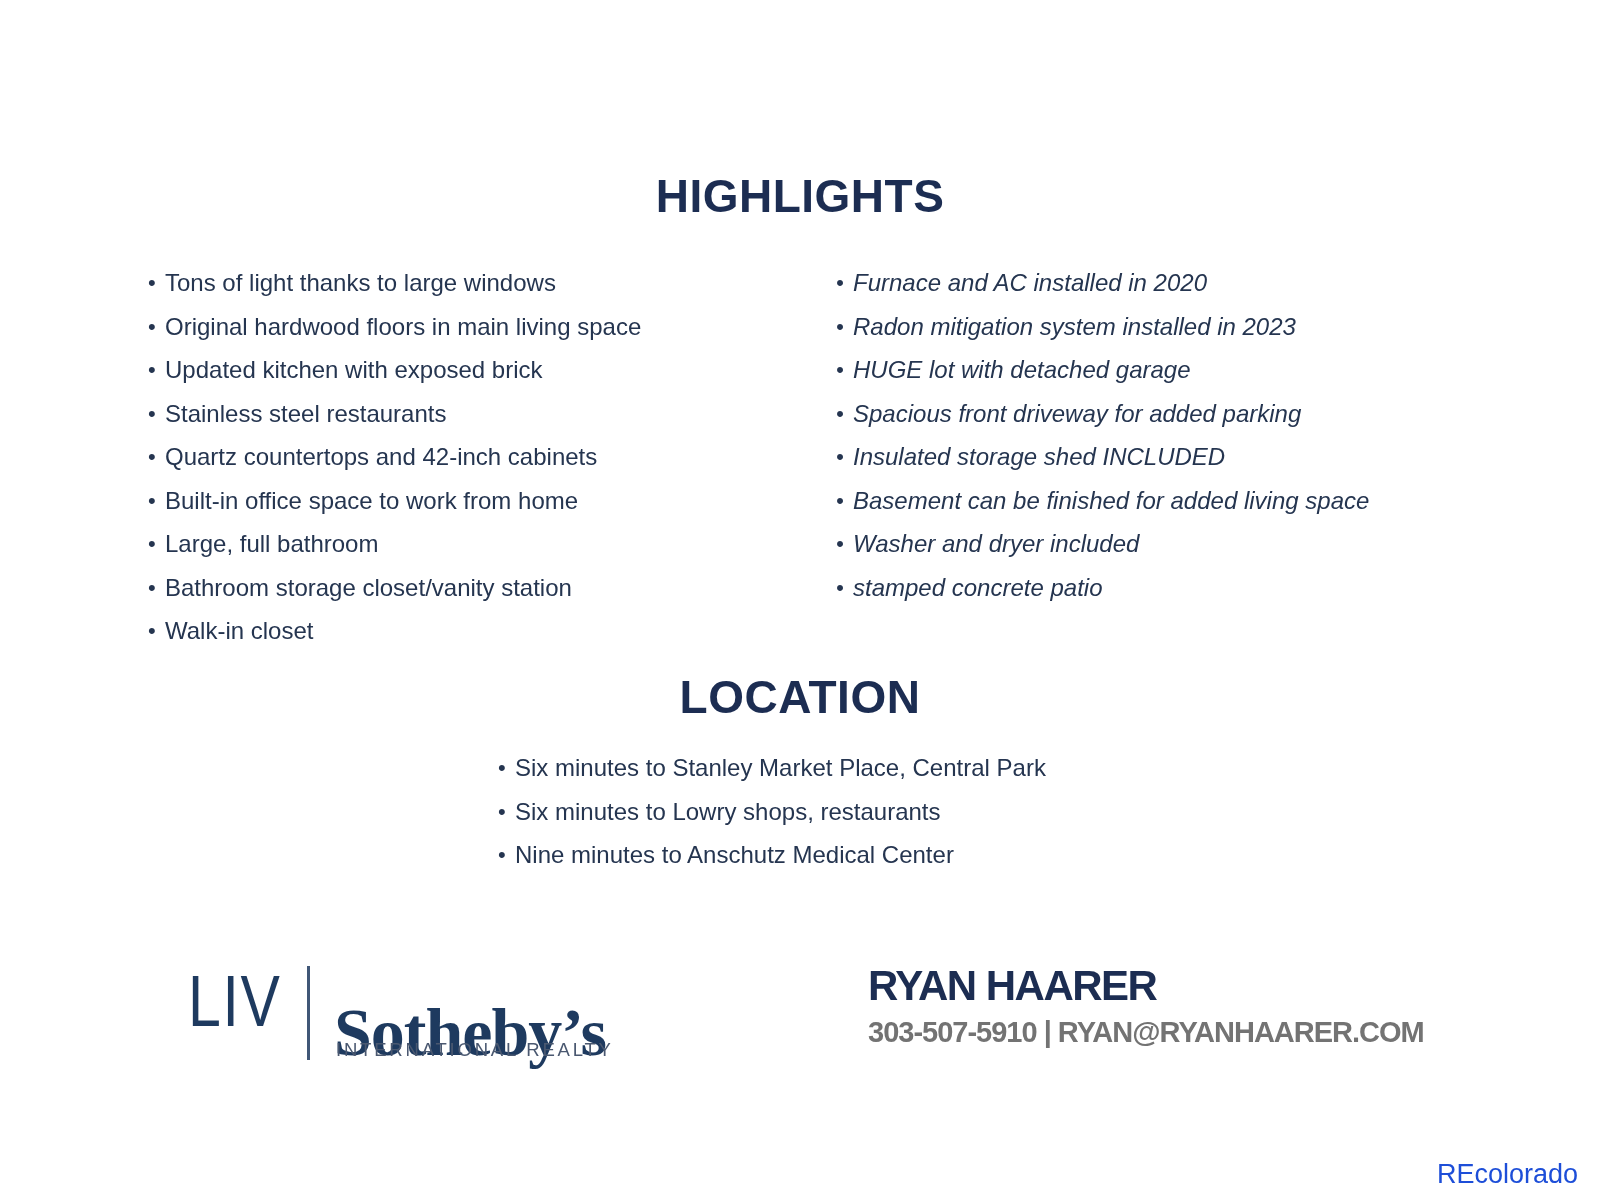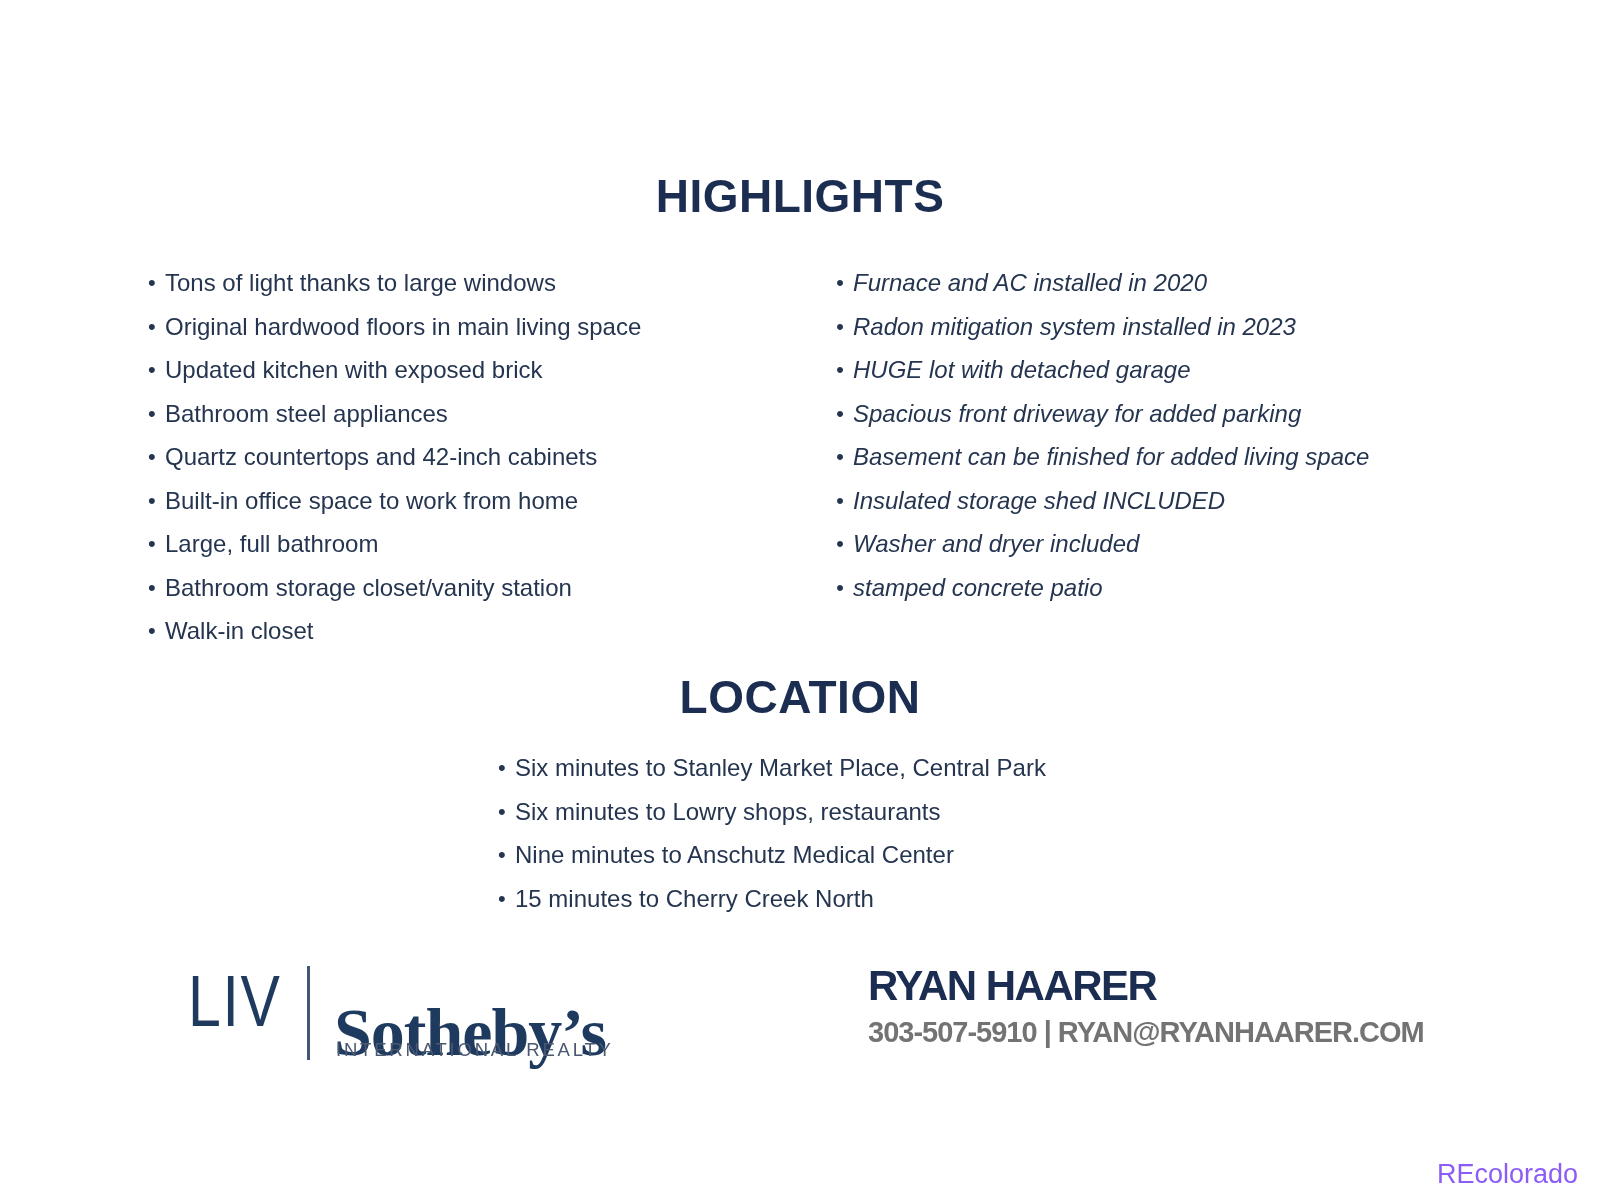--- a/index.html
+++ b/index.html
@@ -107,60 +107,59 @@
     letter-spacing:-1px;
     color:#737373;
     line-height:1;
     white-space:nowrap;
   }
 
   .watermark{
     position:absolute;
     left:1437px;top:1161px;
     font-size:27px;
-    color:#8b5cf6;
+    color:#1d4ed8;
     line-height:1;
     white-space:nowrap;
   }
 </style>
 </head>
 <body>
 
 <h1 id="highlights-title" class="section-title">HIGHLIGHTS</h1>
 
 <ul id="hl-left" class="blist">
     <li>Tons of light thanks to large windows</li>
     <li>Original hardwood floors in main living space</li>
     <li>Updated kitchen with exposed brick</li>
-    <li>Bathroom steel appliances</li>
+    <li>Stainless steel restaurants</li>
     <li>Quartz countertops and 42-inch cabinets</li>
     <li>Built-in office space to work from home</li>
     <li>Large, full bathroom</li>
     <li>Bathroom storage closet/vanity station</li>
     <li>Walk-in closet</li>
   </ul>
 
 <ul id="hl-right" class="blist">
     <li>Furnace and AC installed in 2020</li>
     <li>Radon mitigation system installed in 2023</li>
     <li>HUGE lot with detached garage</li>
     <li>Spacious front driveway for added parking</li>
+    <li>Insulated storage shed INCLUDED</li>
     <li>Basement can be finished for added living space</li>
-    <li>Insulated storage shed INCLUDED</li>
     <li>Washer and dryer included</li>
     <li>stamped concrete patio</li>
   </ul>
 
 <h1 id="location-title" class="section-title">LOCATION</h1>
 
 <ul id="loc-list" class="blist">
     <li>Six minutes to Stanley Market Place, Central Park</li>
     <li>Six minutes to Lowry shops, restaurants</li>
     <li>Nine minutes to Anschutz Medical Center</li>
-    <li>15 minutes to Cherry Creek North</li>
   </ul>
 
 <div class="brand-liv">LIV</div>
 
 <div class="brand-divider"></div>
 
 <div class="brand-sothebys">Sotheby’s</div>
 
 <div class="brand-tagline">INTERNATIONAL REALTY</div>
 

